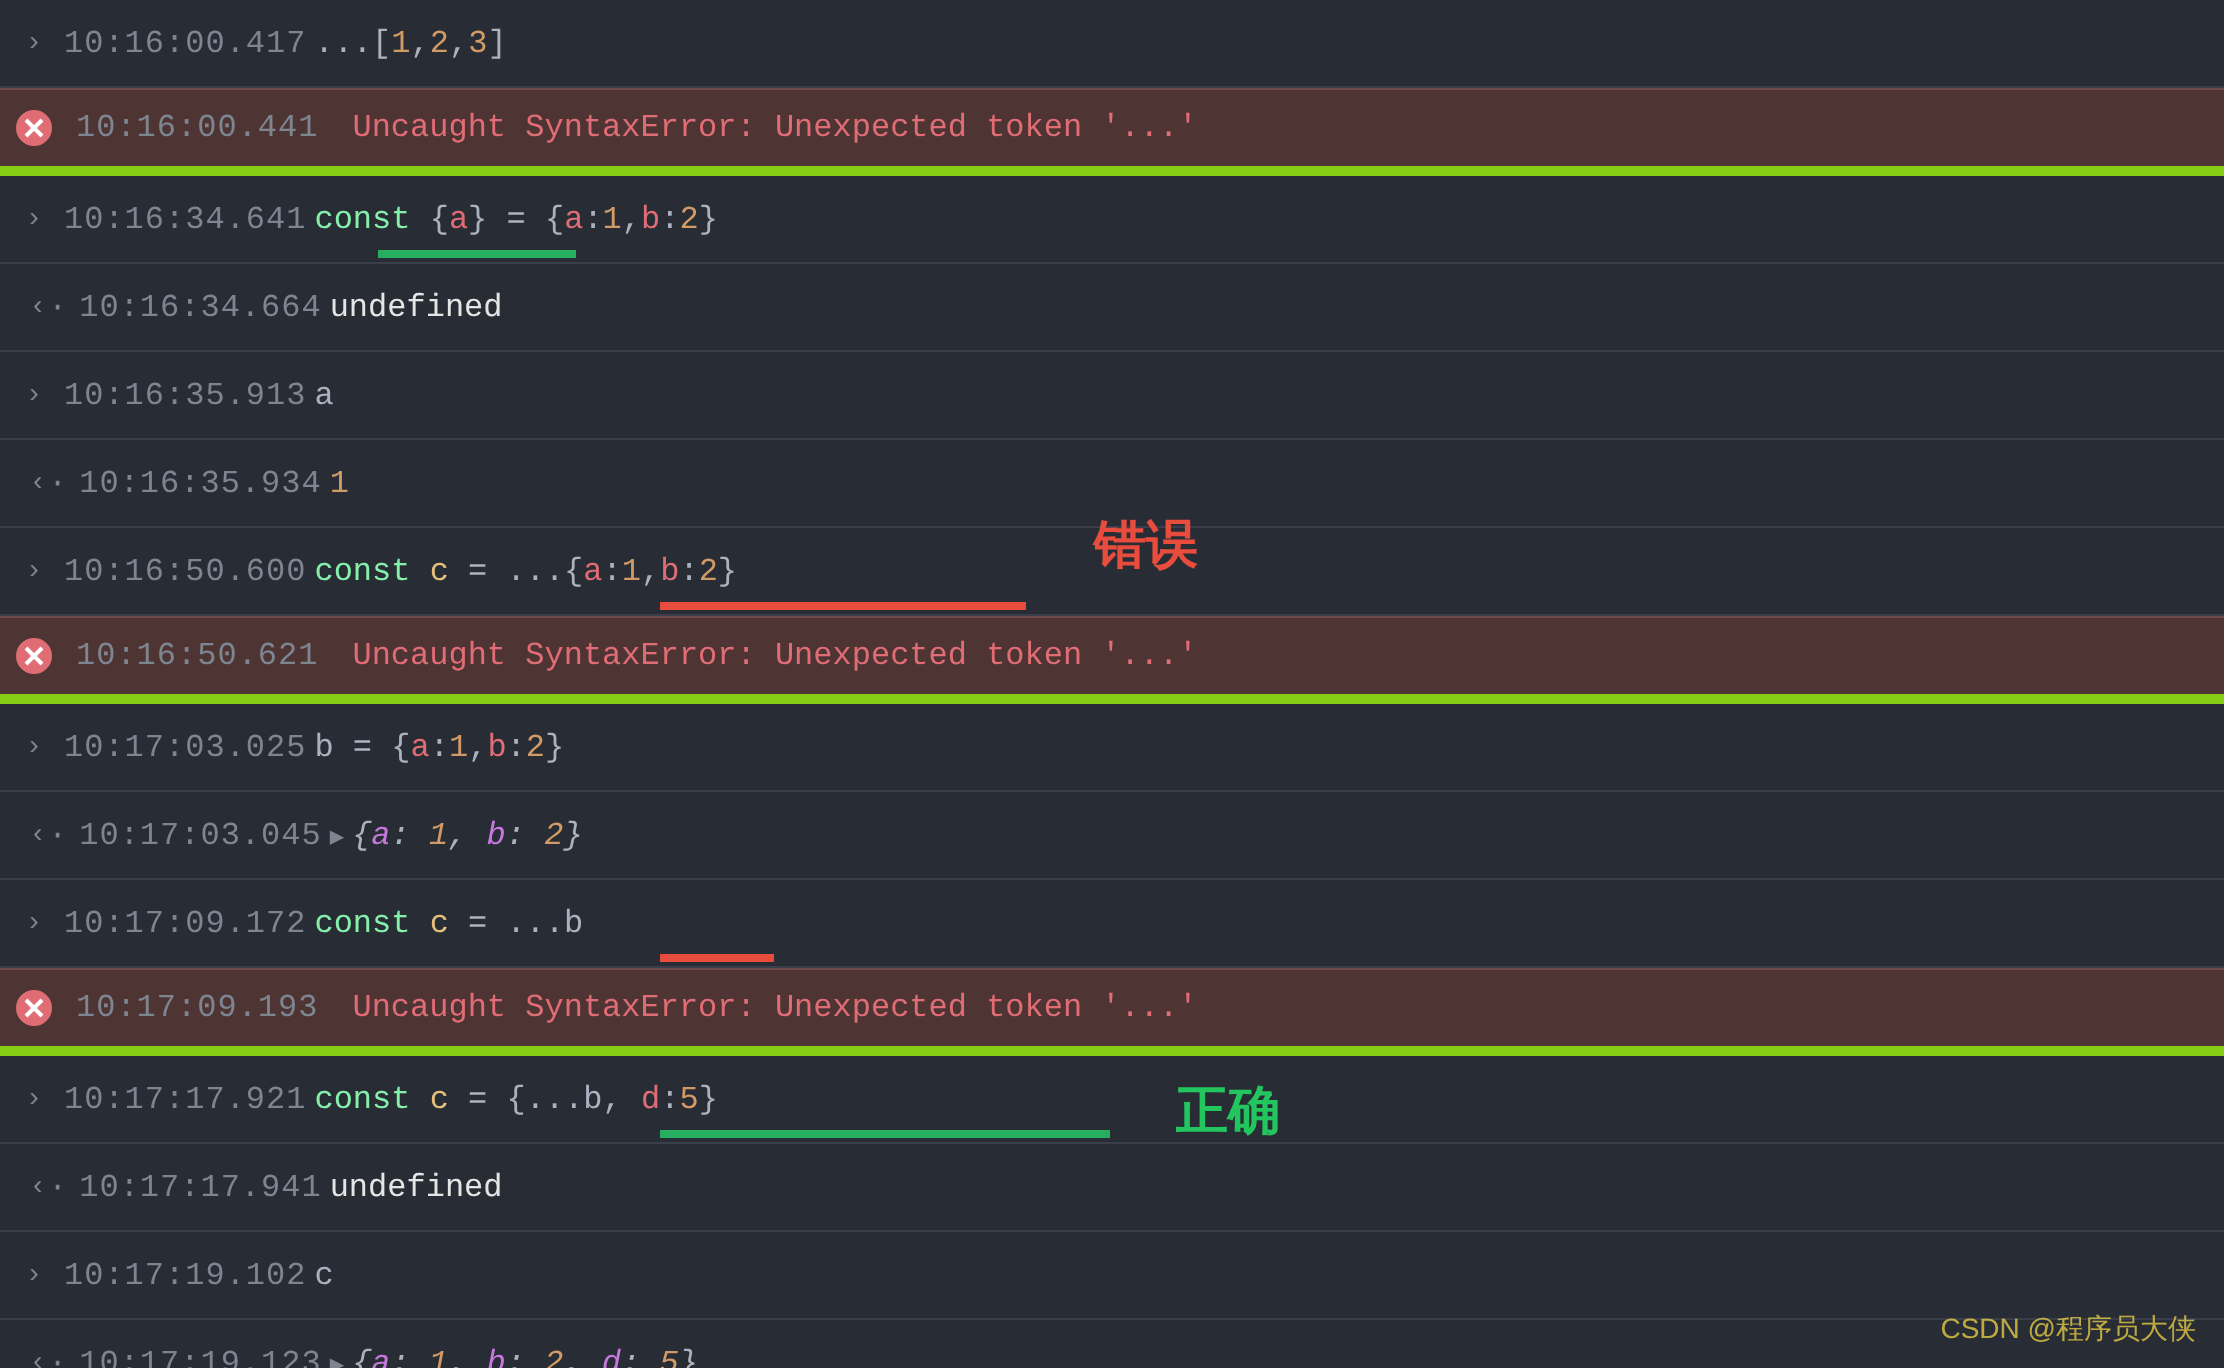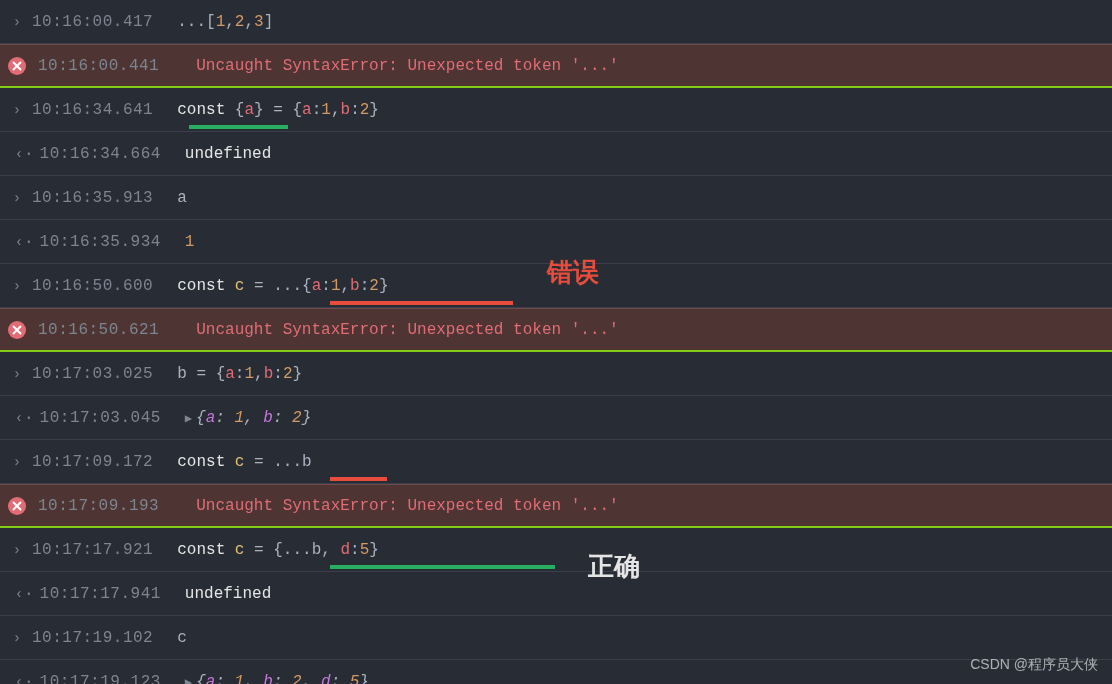--- a/index.html
+++ b/index.html
@@ -17,50 +17,50 @@
   display: flex;
   align-items: center;
   padding: 6px 8px;
   border-bottom: 1px solid #3a3f4b;
   min-height: 44px;
   position: relative;
 }
 .row.error {
   background: #4e3534;
   border-top: 1px solid #6e4a48;
-  border-bottom: 2px solid #84cc16;
+  border-bottom: 5px solid #84cc16;
 }
 .arrow {
   width: 18px;
   color: #7d8590;
   font-size: 14px;
   text-align: center;
   flex-shrink: 0;
 }
 .error-icon {
   width: 18px; height: 18px;
   background: #e06c75;
   border-radius: 50%;
   display: flex; align-items: center; justify-content: center;
   flex-shrink: 0;
   margin-right: 6px;
 }
 .error-icon svg { width: 10px; height: 10px; }
 .ts {
   color: #7d8590;
   margin-left: 6px;
-  margin-right: 24px;
+  margin-right: 4px;
   flex-shrink: 0;
   letter-spacing: 0.5px;
 }
 .code {
   white-space: pre;
   position: relative;
 }
-.tok-kw { color: #e5e5e5; }
+.tok-kw { color: #86efac; }
 .tok-var { color: #e5c07b; }
 .tok-var2 { color: #e06c75; }
 .tok-num { color: #d19a66; }
 .tok-punc { color: #abb2bf; }
 .tok-undef { color: #e5e5e5; }
 .tok-err { color: #e06c75; margin-left: 13px; }
 .tok-obj { color: #abb2bf; font-style: italic; }
 .tok-objkey { color: #c678dd; font-style: italic; }
 .tok-objval { color: #d19a66; font-style: italic; }
 .expand-tri {
@@ -80,26 +80,26 @@
   background: #e74c3c;
   bottom: 2px;
 }
 .annotation {
   position: absolute;
   font-family: sans-serif;
   font-size: 26px;
   font-weight: bold;
 }
 .ann-red { color: #e74c3c; }
-.ann-green { color: #e5e5e5; margin-top: 11px; }
+.ann-green { color: #22c55e; }
 .watermark {
   position: absolute;
   bottom: 10px;
   right: 14px;
-  color: #e5e5e5;
+  color: #fde047;
   font-family: sans-serif;
   font-size: 14px;
   opacity: 0.7;
 }
 </style>
 </head>
 <body>
 
 <div id="console">
     <div class="row">

